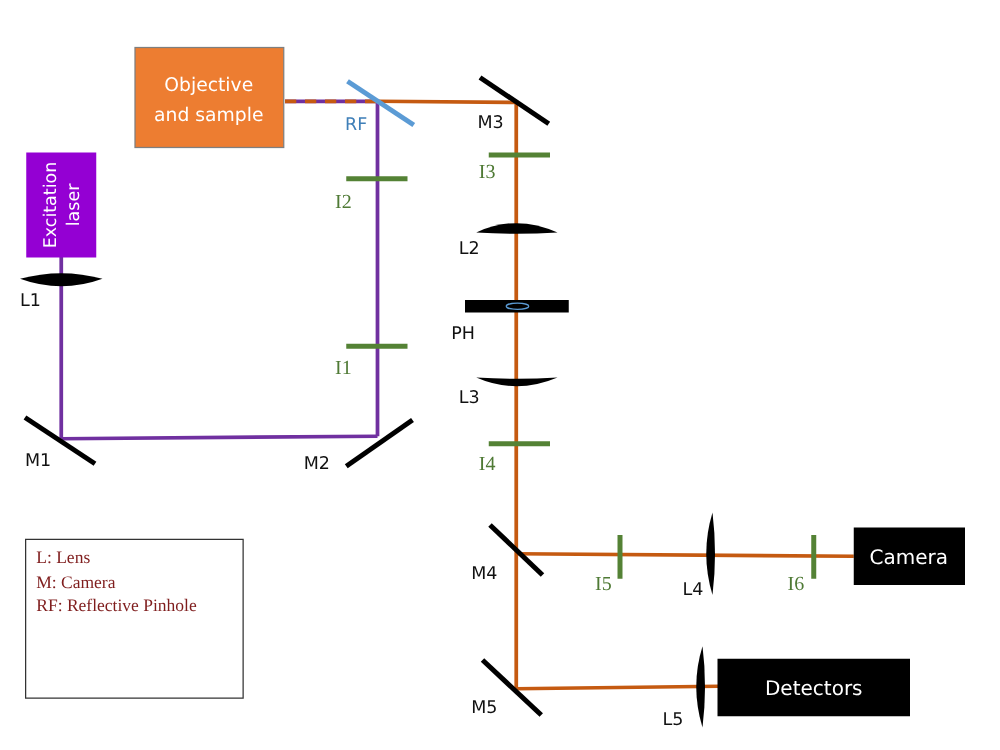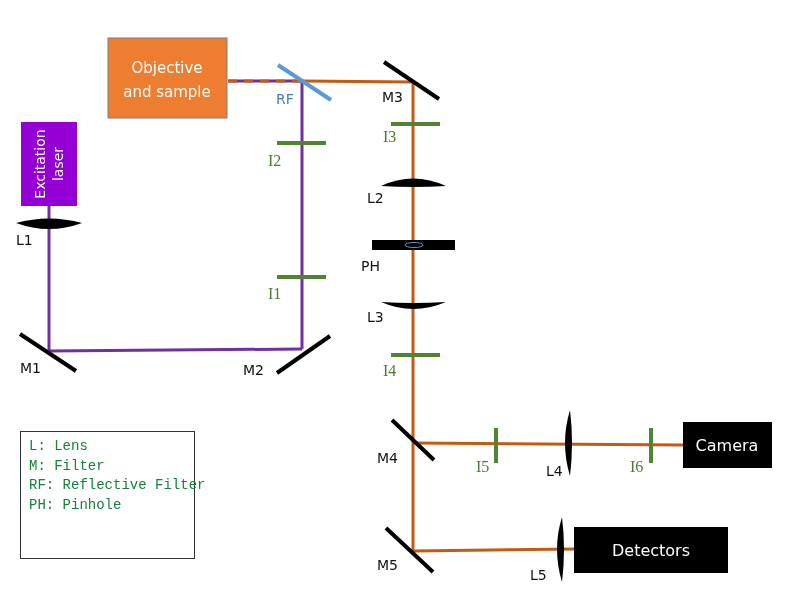--- a/index.html
+++ b/index.html
@@ -3,21 +3,21 @@
 <meta charset="utf-8">
 <style>
   html, body { margin:0; padding:0; background:#ffffff; }
   body { width:800px; height:600px; position:relative; overflow:hidden; font-family:"Liberation Sans", sans-serif; }
   svg { position:absolute; left:0; top:0; }
   .lbl { font-family:"DejaVu Sans", sans-serif; font-size:14px; fill:#111111; }
   .irislbl { font-family:"Liberation Serif", serif; font-size:16px; fill:#4f7a35; }
   .rflbl { font-family:"DejaVu Sans", sans-serif; font-size:14px; fill:#3f7fb8; }
   .boxtxt { font-family:"DejaVu Sans", sans-serif; font-size:15px; fill:#ffffff; }
   .legend { position:absolute; left:20px; top:431px; width:175px; height:128px; border:1px solid #333; box-sizing:border-box; padding:5px 0 0 8px; }
-  .legend div { font-family:Liberation Mono, monospace; font-size:14px; line-height:19.5px; color:#15803d; white-space:nowrap; }
+  .legend div { font-family:Liberation Serif, serif; font-size:14px; line-height:19.5px; color:#7f1d1d; white-space:nowrap; }
 </style>
 </head>
 <body>
 
 <svg width="800" height="600" viewBox="0 0 800 600">
 
   <g stroke="#7030a0" stroke-width="3" fill="none">
     <line x1="49" y1="205" x2="49" y2="351"></line>
     <line x1="49" y1="351" x2="302" y2="349"></line>
     <line x1="302" y1="349" x2="302" y2="81"></line>
@@ -96,16 +96,15 @@
   </g>
 
   <g>
     <rect x="574" y="527" width="154" height="46" fill="#000"></rect>
     <text class="boxtxt" x="651" y="556" text-anchor="middle" style="font-size:16px">Detectors</text>
   </g>
 </svg>
 
 <div class="legend">
   <div>L: Lens</div>
-  <div>M: Filter</div>
-  <div>RF: Reflective Filter</div>
-  <div>PH: Pinhole</div>
+  <div>M: Camera</div>
+  <div>RF: Reflective Pinhole</div>
 </div>
 
 </body></html>

